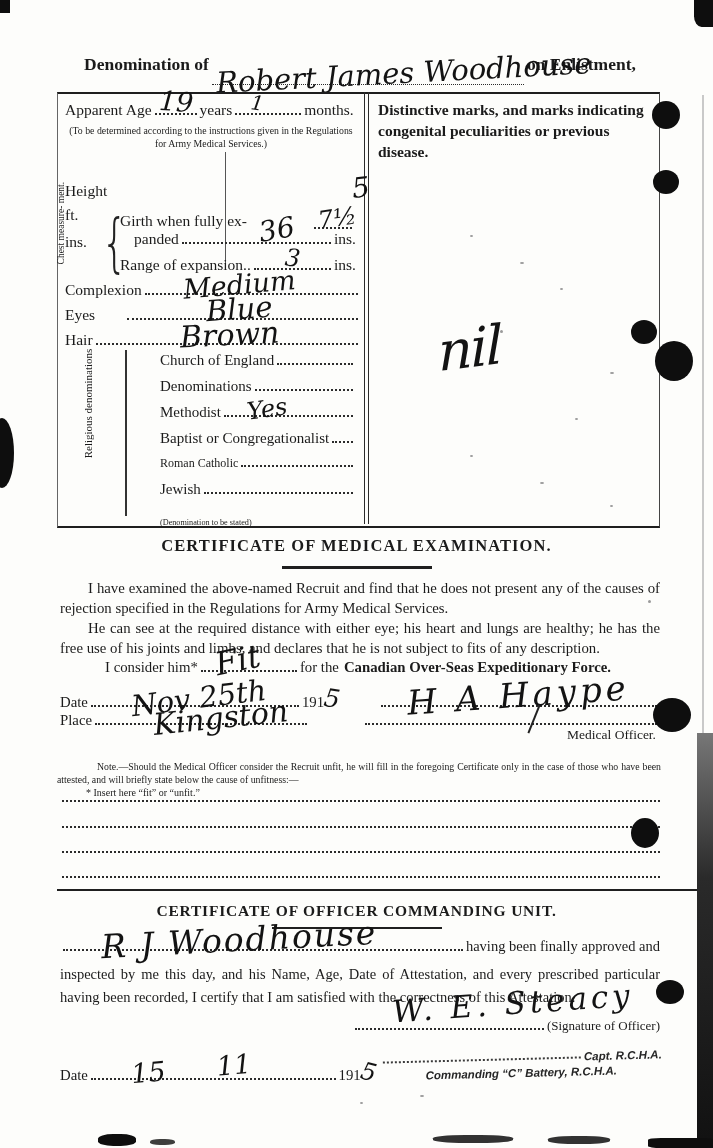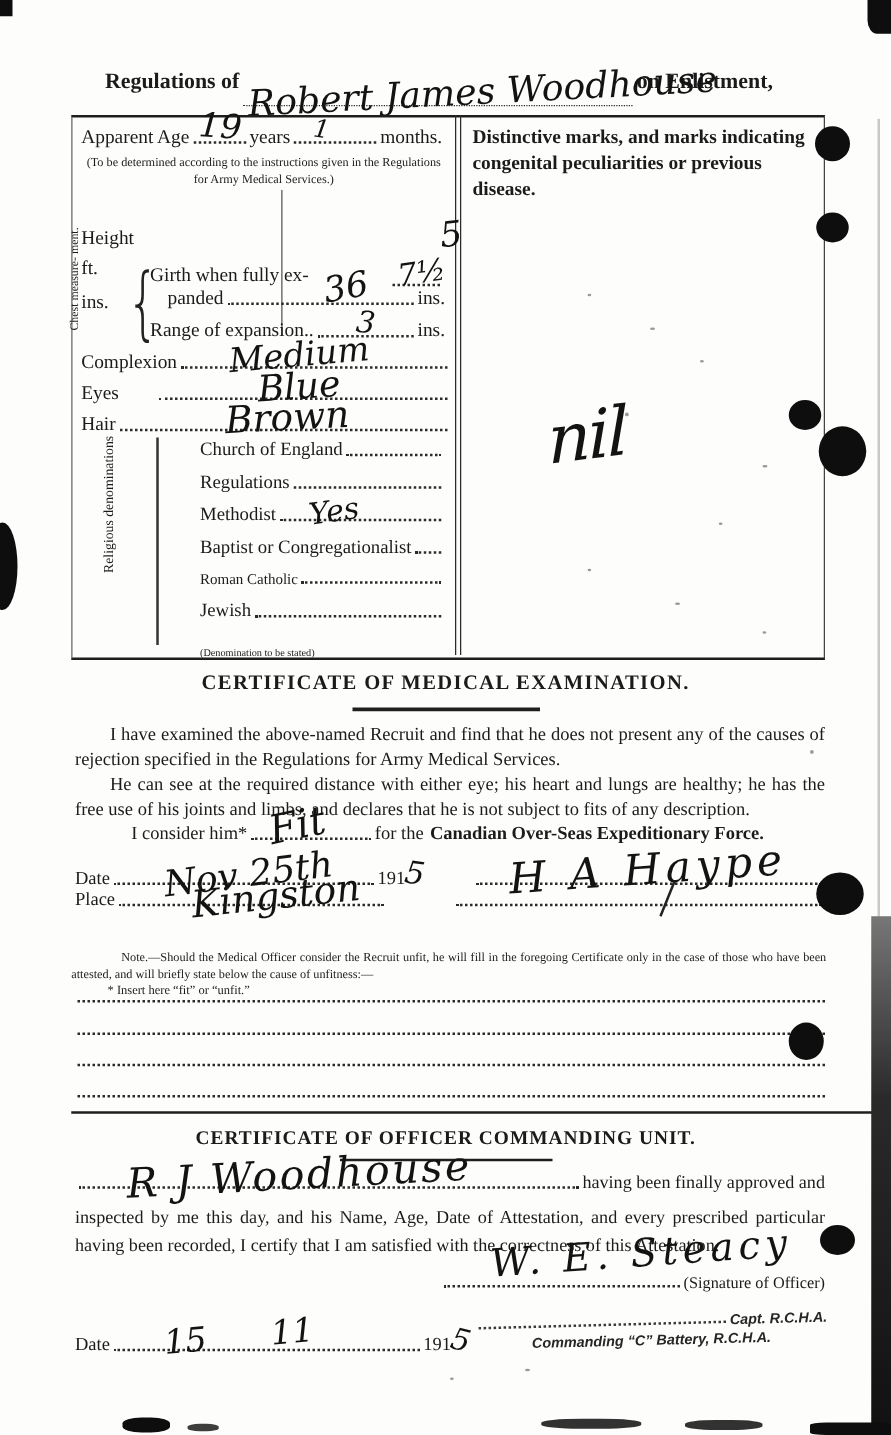--- a/index.html
+++ b/index.html
@@ -21,21 +21,21 @@
           text-align:center;line-height:1.15;white-space:nowrap;}
   .small{font-size:9.8px;line-height:1.28;}
   .para{position:absolute;font-size:14.8px;line-height:1.38;text-align:justify;text-indent:28px;}
 </style>
 </head>
 <body>
 
 <div class="page">
 
   <div style="position:absolute;top:54px;left:84px;width:578px;" class="row">
-    <span class="lbl" style="font-size:17.5px;font-weight:bold;">Regulations of</span>
+    <span class="lbl" style="font-size:17.5px;font-weight:bold;">Denomination of</span>
     <span class="dots fixed" style="width:312px;height:30px;border-bottom-width:1.5px;">
       <span class="hw hw-ov" style="font-size:29px;left:4px;bottom:-4px;transform:rotate(-3deg);">Robert James Woodhouse</span>
     </span>
     <span class="lbl" style="font-size:17.5px;font-weight:bold;">on Enlistment,</span>
   </div>
 
   <div style="position:absolute;top:92px;left:57px;width:601px;height:432px;
               border-top:2.5px solid #1e1e1e;border-bottom:2.5px solid #1e1e1e;
               border-left:1px solid #666;border-right:1.5px solid #444;"></div>
   <div style="position:absolute;top:92px;left:364px;width:3px;height:432px;
@@ -109,21 +109,21 @@
   </div>
 
   <div class="vlabel" style="top:402px;left:38px;width:100px;font-size:11px;">Religious denominations</div>
   <div style="position:absolute;top:350px;left:125px;width:1.5px;height:166px;background:#333;"></div>
 
   <div class="row" style="position:absolute;top:352px;left:160px;width:196px;font-size:15px;">
     <span class="lbl">Church of England</span>
       <span class="dots"></span>
   </div>
   <div class="row" style="position:absolute;top:378px;left:160px;width:196px;font-size:15px;">
-    <span class="lbl">Regulations</span>
+    <span class="lbl">Denominations</span>
       <span class="dots"></span>
   </div>
   <div class="row" style="position:absolute;top:404px;left:160px;width:196px;font-size:15px;">
     <span class="lbl">Methodist</span>
     <span class="dots">
       <span class="hw hw-ov" style="font-size:24px;left:18%;bottom:-6px;transform:rotate(-8deg);">Yes</span>
     </span>
   </div>
   <div class="row" style="position:absolute;top:430px;left:160px;width:196px;font-size:15px;">
     <span class="lbl">Baptist or Congregationalist</span>
@@ -172,20 +172,21 @@
 
   <div class="row" style="position:absolute;top:712px;left:60px;width:600px;font-size:14.8px;">
     <span class="lbl">Place</span>
     <span class="dots fixed" style="width:212px;">
       <span class="hw hw-ov" style="font-size:30px;left:58px;bottom:-10px;transform:rotate(-6deg);">Kingston</span>
     </span>
     <span style="flex:none;width:52px;"></span>
     <span class="dots"></span>
   </div>
   <div style="position:absolute;top:704px;left:533px;width:1.5px;height:30px;background:#222;transform:rotate(22deg);"></div>
+  <div style="position:absolute;top:727px;left:400px;width:256px;text-align:right;font-size:13.5px;">Medical Officer.</div>
 
   <div style="position:absolute;top:787px;left:86px;font-size:10px;">* Insert here “fit” or “unfit.”</div>
   <div style="position:absolute;top:761px;left:57px;width:604px;font-size:9.8px;line-height:1.3;text-indent:40px;text-align:justify;">Note.—Should the Medical Officer consider the Recruit unfit, he will fill in the foregoing Certificate only in the case of those who have been attested, and will briefly state below the cause of unfitness:—</div>
 
   <div style="position:absolute;top:800px;left:62px;width:598px;border-bottom:2px dotted #2b2b2b;"></div>
   <div style="position:absolute;top:826px;left:62px;width:598px;border-bottom:2px dotted #2b2b2b;"></div>
   <div style="position:absolute;top:851px;left:62px;width:598px;border-bottom:2px dotted #2b2b2b;"></div>
   <div style="position:absolute;top:876px;left:62px;width:598px;border-bottom:2px dotted #2b2b2b;"></div>
 
   <div class="rule" style="top:889px;left:57px;width:646px;height:2px;"></div>

